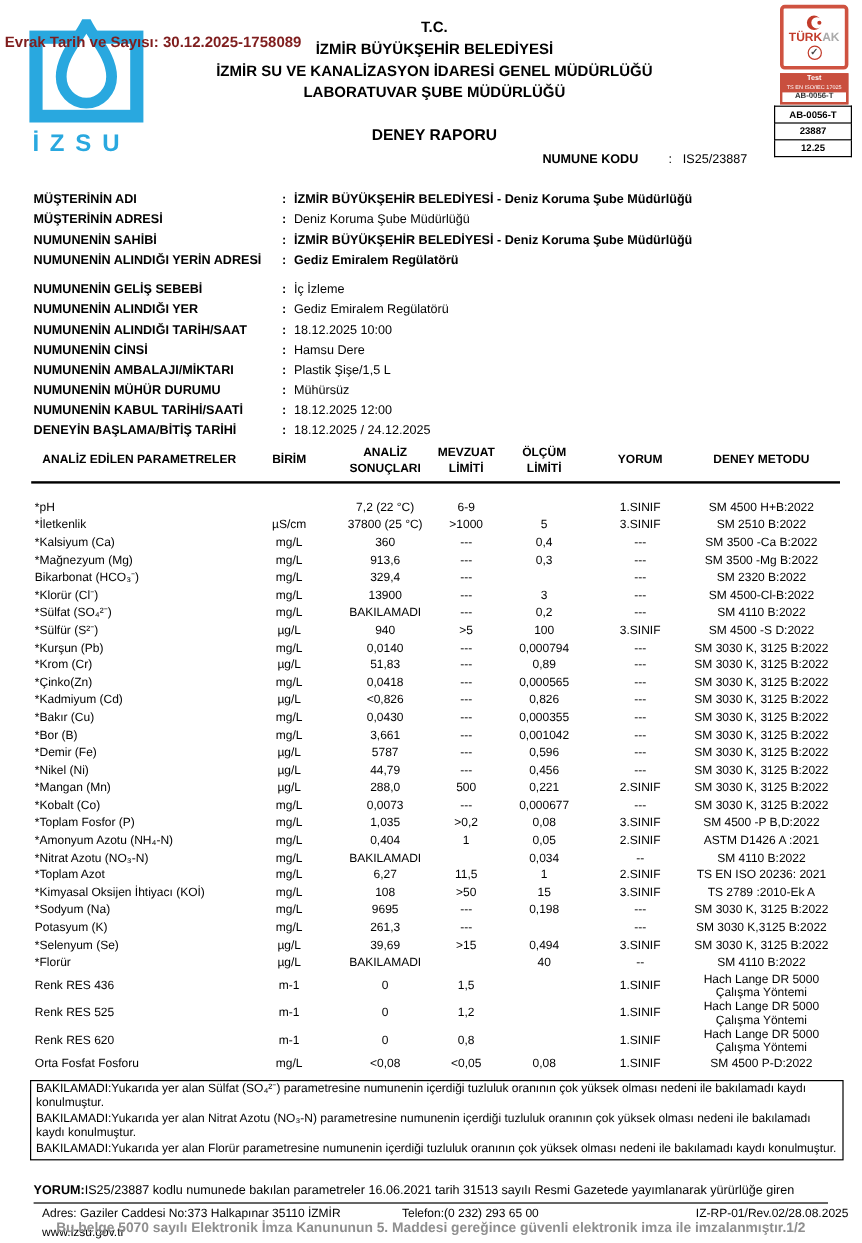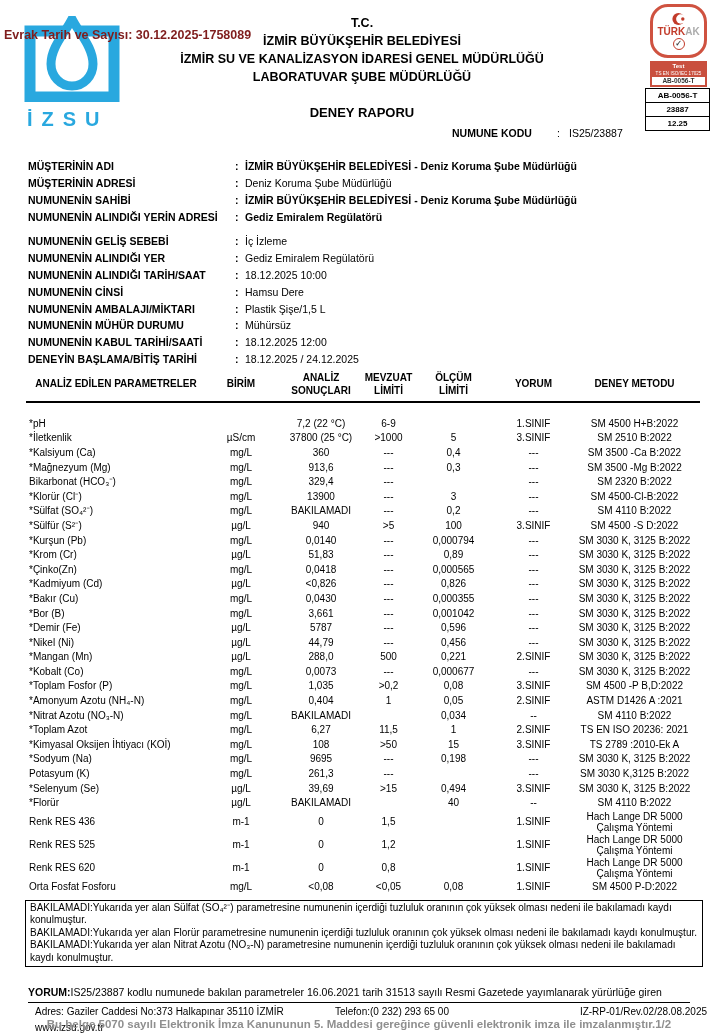--- a/index.html
+++ b/index.html
@@ -12,21 +12,21 @@
 
   
   .izsu { position:absolute; left:24px; top:16px; width:100px; text-align:left; }
   .izsu-letters { margin-top:2px; color:#29a8df; font-weight:bold; font-size:20px; letter-spacing:9px; padding-left:3px; white-space:nowrap; }
 
   
   .hdr { position:absolute; left:112px; top:14px; width:500px; text-align:center; font-weight:bold; font-size:12.5px; line-height:1.45; }
   .report-title { margin-top:17px; font-size:13px; }
 
   
-  .turkak-logo { position:absolute; left:650px; top:4px; width:57px; height:54px; border:3px solid #cf5240; border-radius:18px; background:#fff;
+  .turkak-logo { position:absolute; left:650px; top:4px; width:57px; height:54px; border:3px solid #cf5240; border-radius:4px; background:#fff;
     display:flex; flex-direction:column; align-items:center; justify-content:center; gap:1px; }
   .turkak-brand { font-size:10px; font-weight:bold; line-height:1; white-space:nowrap; }
   .turkak-brand .turk { color:#c23b2a; } .turkak-brand .ak { color:#ababab; }
   .turkak-check { width:12px; height:12px; border:1.3px solid #c23b2a; border-radius:50%; font-size:8px; line-height:9px; text-align:center; color:#444; font-weight:bold; }
   .cert-box { position:absolute; left:650px; top:61px; width:57px; background:#c94f3e; border:1px solid #c94f3e; text-align:center; color:#fff; padding-top:1px; }
   .cert-l1 { font-size:6px; font-weight:bold; line-height:7px; }
   .cert-l2 { font-size:5px; line-height:6px; transform:scale(.92); white-space:nowrap; }
   .cert-l3 { background:#fff; color:#333; font-size:6.5px; font-weight:bold; line-height:8px; margin:1px; }
   .acc-table { position:absolute; left:645px; top:88px; width:65px; border-collapse:collapse; }
   .acc-table td { border:1.5px solid #000; text-align:center; font-size:8px; font-weight:bold; padding:2px 0; }
@@ -480,22 +480,22 @@
         <div class="td">&lt;0,05</div>
         <div class="td">0,08</div>
         <div class="td">1.SINIF</div>
         <div class="td">SM 4500 P-D:2022</div>
       </div>
     </div>
 </div>
 
 <div class="notes">
     <div>BAKILAMADI:Yukarıda yer alan Sülfat (SO₄²⁻) parametresine numunenin içerdiği tuzluluk oranının çok yüksek olması nedeni ile bakılamadı kaydı konulmuştur.</div>
+    <div>BAKILAMADI:Yukarıda yer alan Nitrat Azotu (NO₃-N) parametresine numunenin içerdiği tuzluluk oranının çok yüksek olması nedeni ile bakılamadı kaydı konulmuştur.</div>
     <div>BAKILAMADI:Yukarıda yer alan Florür parametresine numunenin içerdiği tuzluluk oranının çok yüksek olması nedeni ile bakılamadı kaydı konulmuştur.</div>
-    <div>BAKILAMADI:Yukarıda yer alan Nitrat Azotu (NO₃-N) parametresine numunenin içerdiği tuzluluk oranının çok yüksek olması nedeni ile bakılamadı kaydı konulmuştur.</div>
   </div>
 
 <div class="yorum">
   <span class="yorum-label">YORUM:</span><span>IS25/23887 kodlu numunede bakılan parametreler 16.06.2021 tarih 31513 sayılı Resmi Gazetede yayımlanarak yürürlüğe giren</span>
 </div>
 
 <div class="footer-rule"></div>
 <div class="footer-l1">
   <span class="f-addr">Adres: Gaziler Caddesi No:373 Halkapınar 35110 İZMİR</span>
   <span class="f-phone">Telefon:(0 232) 293 65 00</span>

